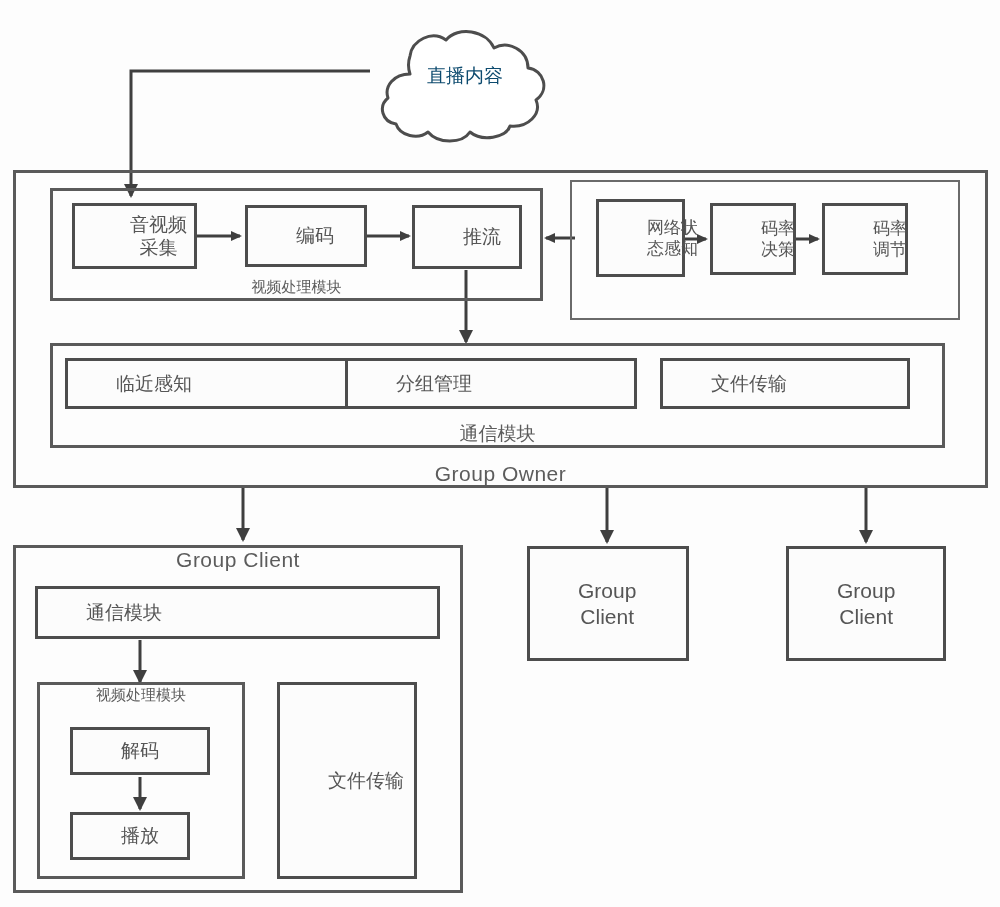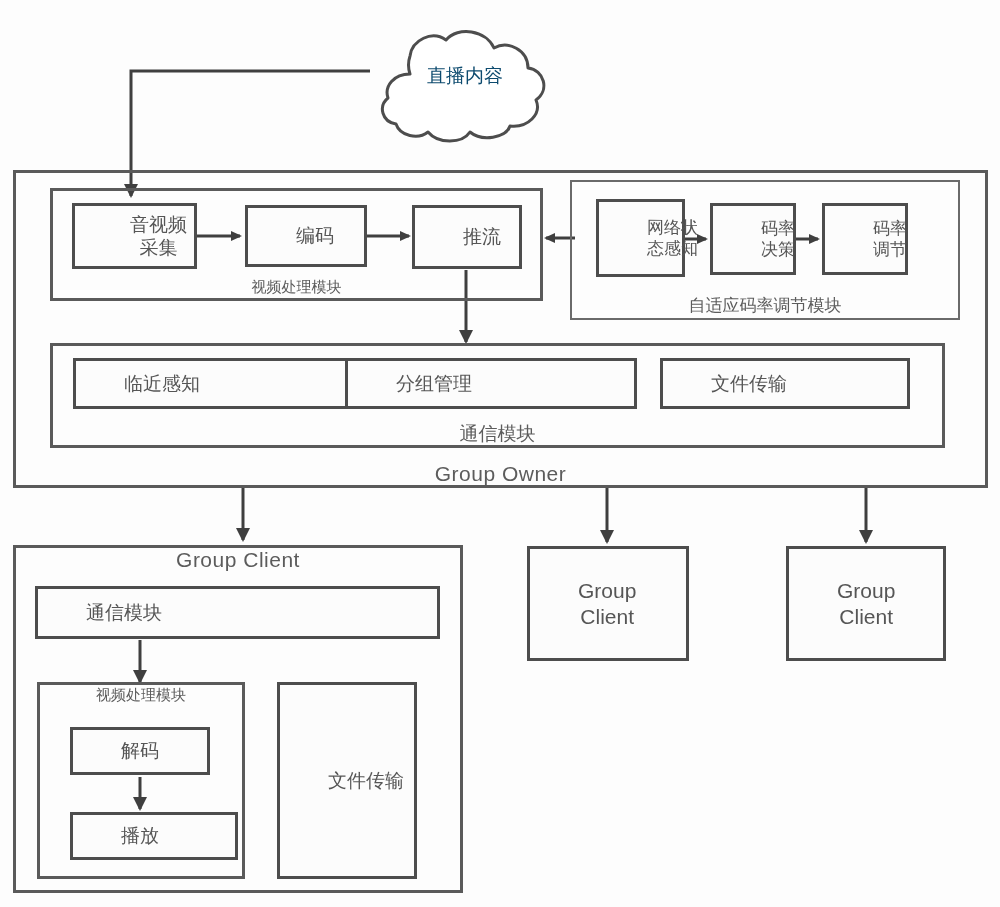--- a/index.html
+++ b/index.html
@@ -144,39 +144,38 @@
     <span>音视频采集</span>
   </div>
   <div class="box cn t19" style="left:245px; top:205px; width:122px; height:62px;">
     <span>编码</span>
   </div>
   <div class="box cn t19" style="left:412px; top:205px; width:110px; height:64px;">
     <span>推流</span>
   </div>
 
   <div class="container thin" style="left:570px; top:180px; width:390px; height:140px;"></div>
-  <div class="label cn t17" style="left:570px; top:294px; width:390px;">自适应码率调节模块</div>
 
   <div class="box cn t17" style="left:596px; top:187px; width:89px; height:78px; white-space:pre;margin-top:12px;">
     <span>网络状
 态感知</span>
   </div>
   <div class="box cn t17" style="left:710px; top:203px; width:86px; height:72px; white-space:pre;">
     <span>码率
 决策</span>
   </div>
   <div class="box cn t17" style="left:822px; top:203px; width:86px; height:72px; white-space:pre;">
     <span>码率
 调节</span>
   </div>
 
   <div class="container" style="left:50px; top:343px; width:895px; height:105px;"></div>
   <div class="label cn t19" style="left:50px; top:421px; width:895px;">通信模块</div>
 
-  <div class="box cn t19" style="left:73px; top:358px; width:286px; height:51px;">
+  <div class="box cn t19" style="left:65px; top:358px; width:286px; height:51px;">
     <span>临近感知</span>
   </div>
   <div class="box cn t19" style="left:345px; top:358px; width:292px; height:51px;">
     <span>分组管理</span>
   </div>
   <div class="box cn t19" style="left:660px; top:358px; width:250px; height:51px;">
     <span>文件传输</span>
   </div>
 
   <div class="container" style="left:13px; top:545px; width:450px; height:348px;"></div>
@@ -185,21 +184,21 @@
   <div class="box cn t19" style="left:35px; top:586px; width:405px; height:53px;">
     <span>通信模块</span>
   </div>
 
   <div class="container" style="left:37px; top:682px; width:208px; height:197px;"></div>
   <div class="label cn t18" style="left:37px; top:686px; width:208px;">视频处理模块</div>
 
   <div class="box cn t19" style="left:70px; top:727px; width:140px; height:48px;">
     <span>解码</span>
   </div>
-  <div class="box cn t19" style="left:70px; top:812px; width:168px; height:48px;">
+  <div class="box cn t19" style="left:70px; top:812px; width:120px; height:48px;">
     <span>播放</span>
   </div>
 
   <div class="box cn t19" style="left:277px; top:682px; width:140px; height:197px;">
     <span>文件传输</span>
   </div>
 
   <div class="box t21" style="left:527px; top:546px; width:162px; height:115px; white-space:pre;">
     <span>Group
 Client</span>

